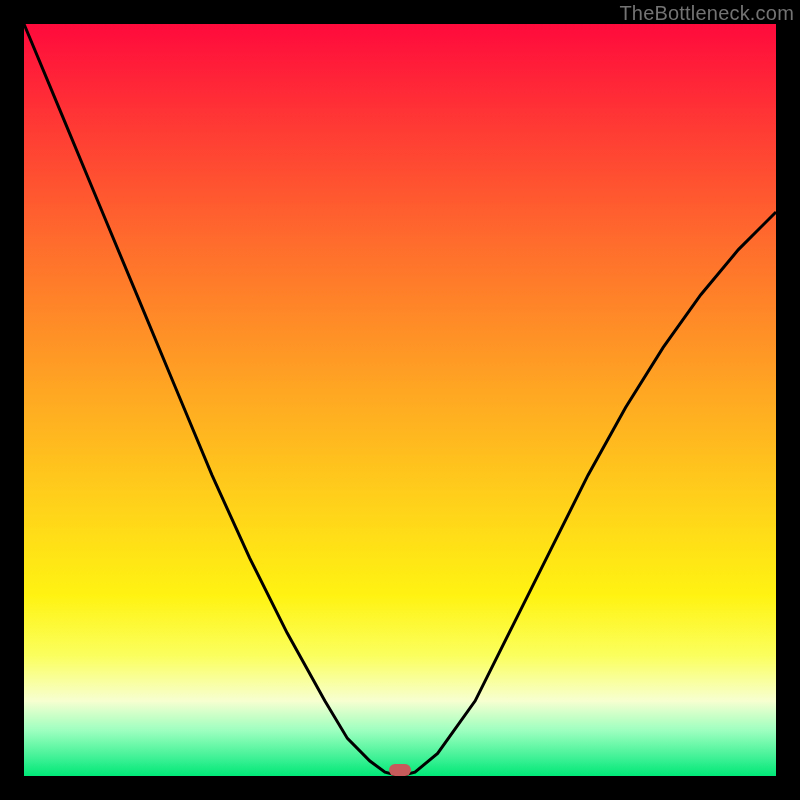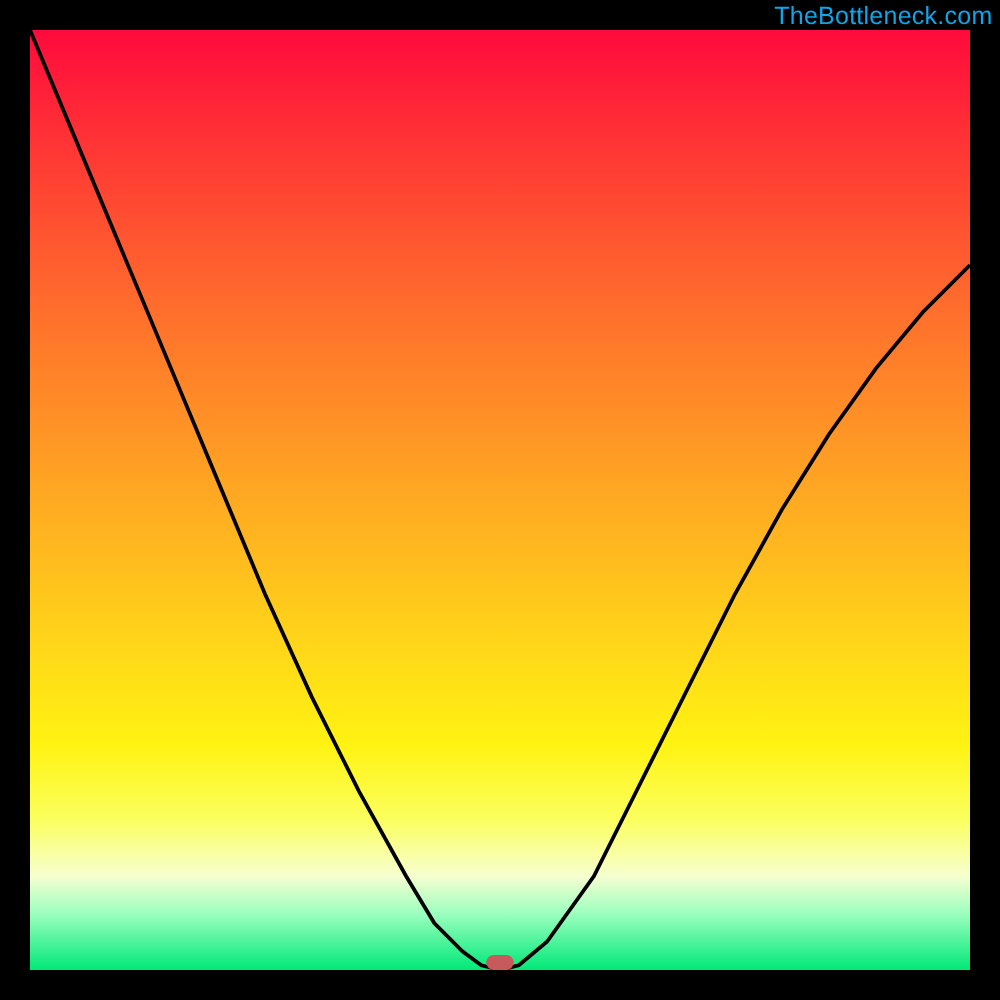--- a/index.html
+++ b/index.html
@@ -35,21 +35,21 @@
       #fbff5e 84%,
       #f7ffd0 90%,
       #9cffbf 94%,
       #00e878 100%
     );
   }
   .watermark {
     position: absolute;
     top: 2px;
     right: 6px;
-    color: #0ea5e9;
+    color: #737373;
     font-size: 20px;
     font-weight: 500;
     letter-spacing: 0.2px;
     user-select: none;
   }
   svg.curve {
     position: absolute;
     left: 0;
     top: 0;
     width: 752px;

